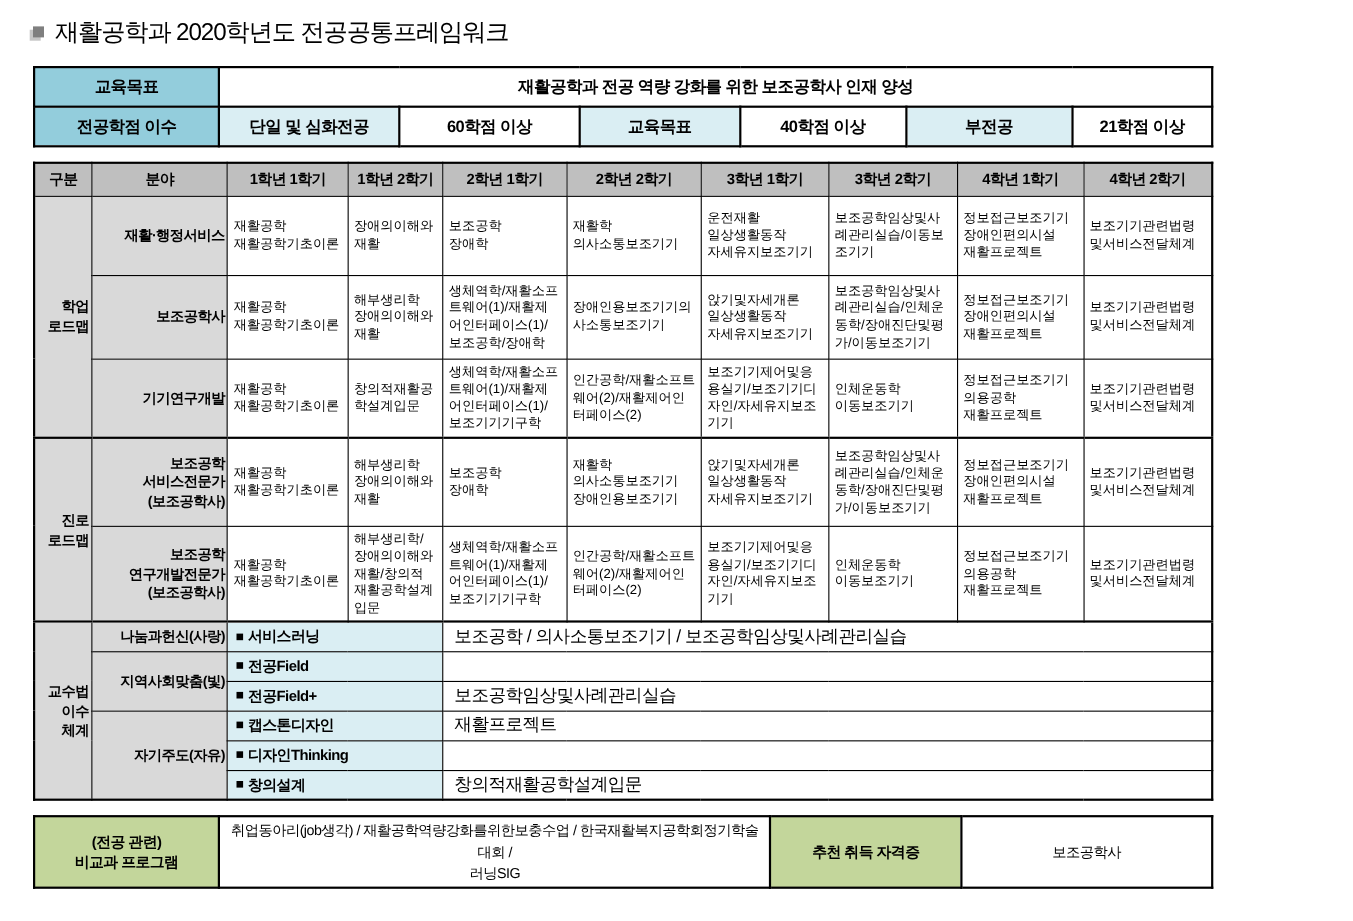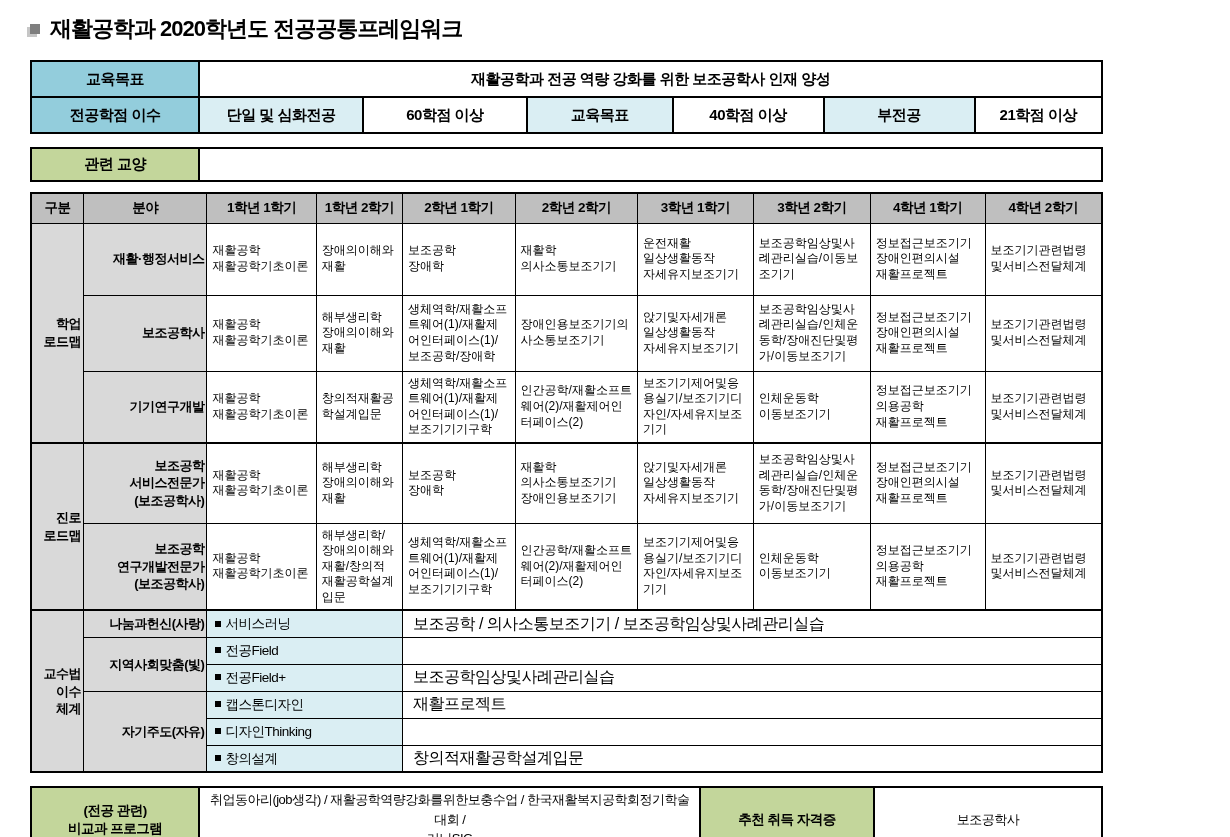--- a/index.html
+++ b/index.html
@@ -7,21 +7,21 @@
   body {
     width: 1230px;
     font-family: "Liberation Sans", "DejaVu Sans", sans-serif;
     color: #000;
   }
   .wrap { padding: 8px 25px 10px 30px; }
 
   
   .page-title {
     display: flex; align-items: center; gap: 10px;
-    font-size: 22px; font-weight: bold; letter-spacing: -1px;
+    font-size: 22px; font-weight: normal; letter-spacing: -1px;
     margin: 6px 0 16px 0;
   }
   .title-bullet {
     display: inline-block; width: 10px; height: 10px;
     background: #7f7f7f; box-shadow: -3px 3px 0 #c6c6c6;
     flex: 0 0 auto;
   }
 
   
   table { border-collapse: collapse; table-layout: fixed; width: 1073px; }
@@ -54,21 +54,21 @@
     background: #fff; text-align: left; vertical-align: middle;
     font-size: 12px; line-height: 1.3; padding: 4px 5px;
     word-break: break-all;
   }
   tr.gsep > td { border-top: 2px solid #000; }
   tr.h72 { height: 72px; }
   tr.h76 { height: 76px; }
   tr.h80 { height: 80px; }
   tr.h27 { height: 27px; }
   td.method {
-    background: #DAEEF3; text-align: left; font-weight: normal; font-size: 13.5px;
+    background: #DAEEF3; text-align: left; font-weight: bold; font-size: 13.5px;
     padding: 2px 6px; letter-spacing: -0.5px;
   }
   td.method .sq {
     display: inline-block; width: 6px; height: 6px; background: #000;
     margin: 0 4px 2px 2px; vertical-align: middle;
   }
   td.mcontent {
     background: #fff; text-align: left; font-size: 16px; padding: 2px 10px;
     letter-spacing: -0.5px; word-break: break-all;
   }
@@ -108,32 +108,20 @@
       <td class="bg-cyan">단일 및 심화전공</td>
       <td>60학점 이상</td>
       <td class="bg-cyan">교육목표</td>
       <td>40학점 이상</td>
       <td class="bg-cyan">부전공</td>
       <td>21학점 이상</td>
     </tr>
   </tbody>
     </table>
 
-  <table class="liberal">
-    <colgroup>
-        <col style="width:15.7%">
-        <col style="width:84.3%">
-      </colgroup>
-    <tbody>
-        <tr>
-      <th class="bg-green">관련 교양</th>
-      <td></td>
-    </tr>
-  </tbody>
-    </table>
 
   <table class="main">
     <colgroup>
       <col style="width:4.8%">
         <col style="width:11.3%">
         <col style="width:10.0%">
         <col style="width:7.9%">
       <col style="width:10.3%">
         <col style="width:11.2%">
         <col style="width:10.6%">

